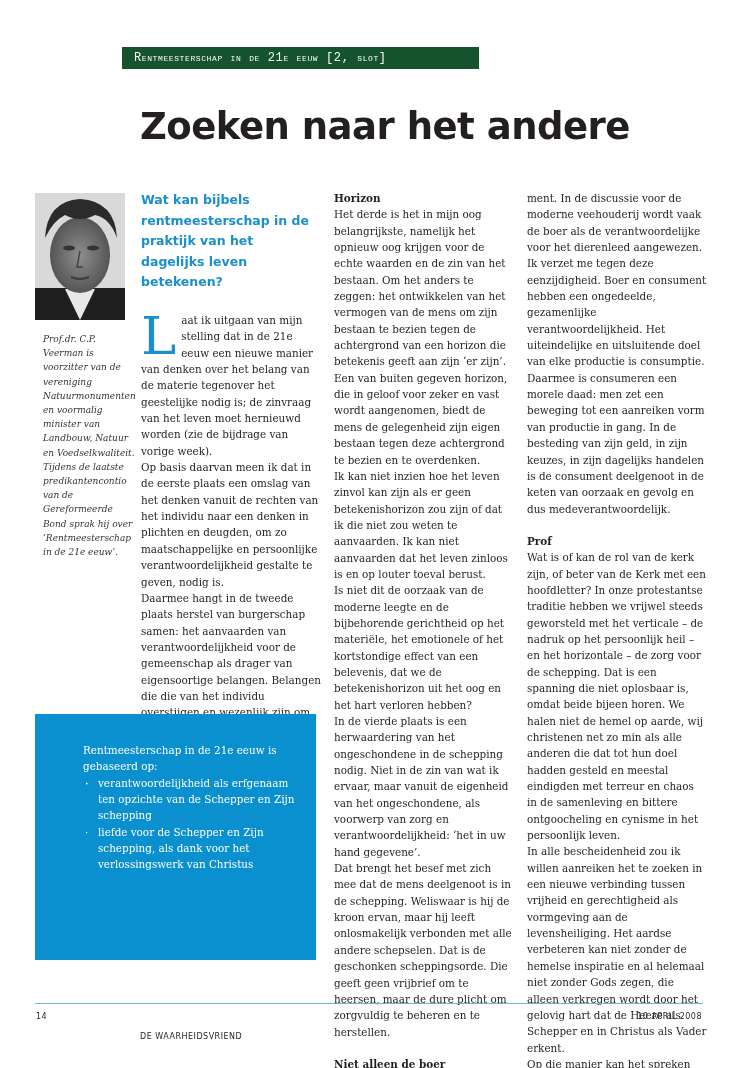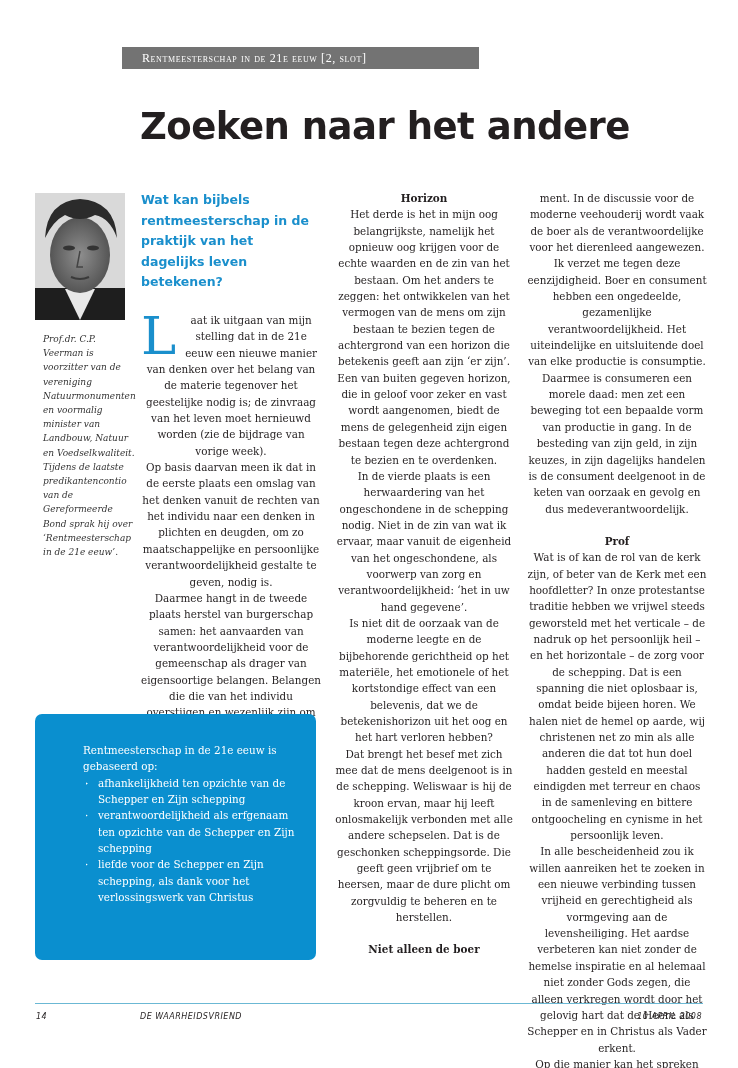--- a/index.html
+++ b/index.html
@@ -1,38 +1,38 @@
 <!DOCTYPE html>
 <html><head>
 <meta charset="utf-8">
 <style>
   html, body { margin:0; padding:0; background:#ffffff; }
   body { width:738px; height:1068px; position:relative; overflow:hidden; font-family:"DejaVu Serif", serif; color:#231f20; }
-  .series-bar { position:absolute; left:122px; top:47px; width:357px; height:22px; background:#737373; color:#fff; font-family:Liberation Serif, serif; font-size:12px; letter-spacing:0.6px; line-height:22px; padding-left:20px; box-sizing:border-box; font-variant:small-caps; }
+  .series-bar { position:absolute; left:122px; top:47px; width:357px; height:22px; background:#14532d; color:#fff; font-family:Liberation Mono, monospace; font-size:12px; letter-spacing:0.6px; line-height:22px; padding-left:12px; box-sizing:border-box; font-variant:small-caps; }
   .headline { position:absolute; left:140px; top:105px; font-family:"DejaVu Sans", sans-serif; font-weight:bold; font-size:37px; color:#231f20; letter-spacing:-0.5px; white-space:nowrap;text-align:right; }
   .photo { position:absolute; left:35px; top:193px; width:90px; height:127px; overflow:hidden; background:#3a3a3a; }
   .caption { position:absolute; left:35px; top:332px; width:95px; font-family:"DejaVu Serif", serif; font-style:italic; font-size:9px; line-height:14.2px; color:#333;margin-left:8px; }
   .intro { position:absolute; left:141px; top:190px; width:180px; font-family:"DejaVu Sans", sans-serif; font-weight:bold; font-size:12.5px; line-height:20.5px; color:#1a8fcc; }
   .col { position:absolute; font-size:10.4px; line-height:16.35px; color:#231f20; }
-  .col p { margin:0;text-align:center; }
+  .col p { margin:0; }
   .col1 { left:141px; top:312px; width:180px; }
   .col2 { left:334px; top:190px; width:180px; }
   .col3 { left:527px; top:190px; width:180px; }
   .dropcap { float:left; font-size:53px; line-height:44px; color:#1a8fcc; margin:2px 5px -4px 0; font-family:"DejaVu Serif", serif; }
   .sub { font-weight:bold; }
   .gap { height:16px; }
-  .sidebar-box { position:absolute; left:35px; top:714px; width:281px; height:246px; background:#0a8fcf;border-radius:7px; }
+  .sidebar-box { position:absolute; left:35px; top:714px; width:281px; height:246px; background:#0a8fcf; }
   .sidebar-inner { position:absolute; left:48px; top:28px; width:220px; color:#fff; font-size:10.4px; line-height:16.35px; }
   .sidebar-inner ul { list-style:none; margin:0; padding:0; }
   .sidebar-inner li { position:relative; padding-left:15px; }
   .sidebar-inner li .bullet { position:absolute; left:2px; top:0; }
   .footer-rule { position:absolute; left:35px; top:1003px; width:668px; height:1px; background:#6bb8d4; }
-  .footer { position:absolute; top:1012px; font-family:"DejaVu Sans", sans-serif; font-size:8px; letter-spacing:0.5px; color:#231f20;font-style:italic; }
+  .footer { position:absolute; top:1012px; font-family:"DejaVu Sans", sans-serif; font-size:8px; letter-spacing:0.5px; color:#231f20; }
   .f-page { left:36px; }
-  .f-mag { left:140px; }
+  .f-mag { left:140px;margin-top:20px; }
   .f-date { right:36px; }
 </style>
 </head>
 <body>
 
 <div class="series-bar">Rentmeesterschap in de 21e eeuw  [2, slot]</div>
 
 <div class="headline">Zoeken naar het andere</div>
 
 <div class="photo">
@@ -63,41 +63,42 @@
   <p><span class="dropcap">L</span><span>aat ik uitgaan van mijn stelling dat in de 21e eeuw een nieuwe manier van denken over het belang van de materie tegenover het geestelijke nodig is; de zinvraag van het leven moet hernieuwd worden (zie de bijdrage van vorige week).</span></p>
   <p>Op basis daarvan meen ik dat in de eerste plaats een omslag van het denken vanuit de rechten van het individu naar een denken in plichten en deugden, om zo maatschappelijke en persoonlijke verantwoordelijkheid gestalte te geven, nodig is.</p>
   <p>Daarmee hangt in de tweede plaats herstel van burgerschap samen: het aanvaarden van verantwoordelijkheid voor de gemeenschap als drager van eigensoortige belangen. Belangen die die van het individu overstijgen en wezenlijk zijn om gediend te worden om als individu in een gezonde samenleving te kunnen leven.</p>
 </div>
 
 <div class="sidebar-box">
   <div class="sidebar-inner">
     <div>Rentmeesterschap in de 21e eeuw is gebaseerd op:</div>
     <ul>
       <li><span class="bullet">·</span></li>
-      <li><span class="bullet">·</span><span>afhankelijkheid ten opzichte van de Schepper en Zijn schepping</span></li>
+      <li><span class="bullet">·</span></li>
       <li><span class="bullet">·</span><span>verantwoordelijkheid als erfgenaam ten opzichte van de Schepper en Zijn schepping</span></li>
       <li><span class="bullet">·</span><span>liefde voor de Schepper en Zijn schepping, als dank voor het verlossingswerk van Christus</span></li>
     </ul>
   </div>
 </div>
 
 <div class="col col2">
   <p class="sub">Horizon</p>
   <p>Het derde is het in mijn oog belangrijkste, namelijk het opnieuw oog krijgen voor de echte waarden en de zin van het bestaan. Om het anders te zeggen: het ontwikkelen van het vermogen van de mens om zijn bestaan te bezien tegen de achtergrond van een horizon die betekenis geeft aan zijn ‘er zijn’. Een van buiten gegeven horizon, die in geloof voor zeker en vast wordt aangenomen, biedt de mens de gelegenheid zijn eigen bestaan tegen deze achtergrond te bezien en te overdenken.</p>
+  <p>Ik kan niet inzien hoe het leven zinvol kan zijn als er geen betekenishorizon zou zijn of dat ik die niet zou weten te aanvaarden. Ik kan niet aanvaarden dat het leven zinloos is en op louter toeval berust.</p>
+  <p>Is niet dit de oorzaak van de moderne leegte en de bijbehorende gerichtheid op het materiële, het emotionele of het kortstondige effect van een belevenis, dat we de betekenishorizon uit het oog en het hart verloren hebben?</p>
   <p>In de vierde plaats is een herwaardering van het ongeschondene in de schepping nodig. Niet in de zin van wat ik ervaar, maar vanuit de eigenheid van het ongeschondene, als voorwerp van zorg en verantwoordelijkheid: ‘het in uw hand gegevene’.</p>
-  <p>Is niet dit de oorzaak van de moderne leegte en de bijbehorende gerichtheid op het materiële, het emotionele of het kortstondige effect van een belevenis, dat we de betekenishorizon uit het oog en het hart verloren hebben?</p>
   <p>Dat brengt het besef met zich mee dat de mens deelgenoot is in de schepping. Weliswaar is hij de kroon ervan, maar hij leeft onlosmakelijk verbonden met alle andere schepselen. Dat is de geschonken scheppingsorde. Die geeft geen vrijbrief om te heersen, maar de dure plicht om zorgvuldig te beheren en te herstellen.</p>
   <div class="gap"></div>
   <p class="sub">Niet alleen de boer</p>
 
 </div>
 
 <div class="col col3">
   <p>ment. In de discussie voor de moderne veehouderij wordt vaak de boer als de verantwoordelijke voor het dierenleed aangewezen. Ik verzet me tegen deze eenzijdigheid. Boer en consument hebben een ongedeelde, gezamenlijke verantwoordelijkheid. Het uiteindelijke en uitsluitende doel van elke productie is consumptie.</p>
-  <p>Daarmee is consumeren een morele daad: men zet een beweging tot een bepaalde vorm van productie in gang. In de besteding van zijn geld, in zijn keuzes, in zijn dagelijks handelen is de consument deelgenoot in de keten van oorzaak en gevolg en dus medeverantwoordelijk.</p>
+  <p>Daarmee is consumeren een morele daad: men zet een beweging tot een aanreiken vorm van productie in gang. In de besteding van zijn geld, in zijn keuzes, in zijn dagelijks handelen is de consument deelgenoot in de keten van oorzaak en gevolg en dus medeverantwoordelijk.</p>
   <div class="gap"></div>
   <p class="sub">Prof</p>
   <p>Wat is of kan de rol van de kerk zijn, of beter van de Kerk met een hoofdletter? In onze protestantse traditie hebben we vrijwel steeds geworsteld met het verticale – de nadruk op het persoonlijk heil – en het horizontale – de zorg voor de schepping. Dat is een spanning die niet oplosbaar is, omdat beide bijeen horen. We halen niet de hemel op aarde, wij christenen net zo min als alle anderen die dat tot hun doel hadden gesteld en meestal eindigden met terreur en chaos in de samenleving en bittere ontgoocheling en cynisme in het persoonlijk leven.</p>
   <p>In alle bescheidenheid zou ik willen aanreiken het te zoeken in een nieuwe verbinding tussen vrijheid en gerechtigheid als vormgeving aan de levensheiliging. Het aardse verbeteren kan niet zonder de hemelse inspiratie en al helemaal niet zonder Gods zegen, die alleen verkregen wordt door het gelovig hart dat de Heere als Schepper en in Christus als Vader erkent.</p>
   <p>Op die manier kan het spreken van de Kerk in al zijn verscheidenheid en verschillend zijn toch zijn werk</p>
 </div>
 
 <div class="footer-rule"></div>
 <div class="footer f-page">14</div>
 <div class="footer f-mag">DE WAARHEIDSVRIEND</div>

